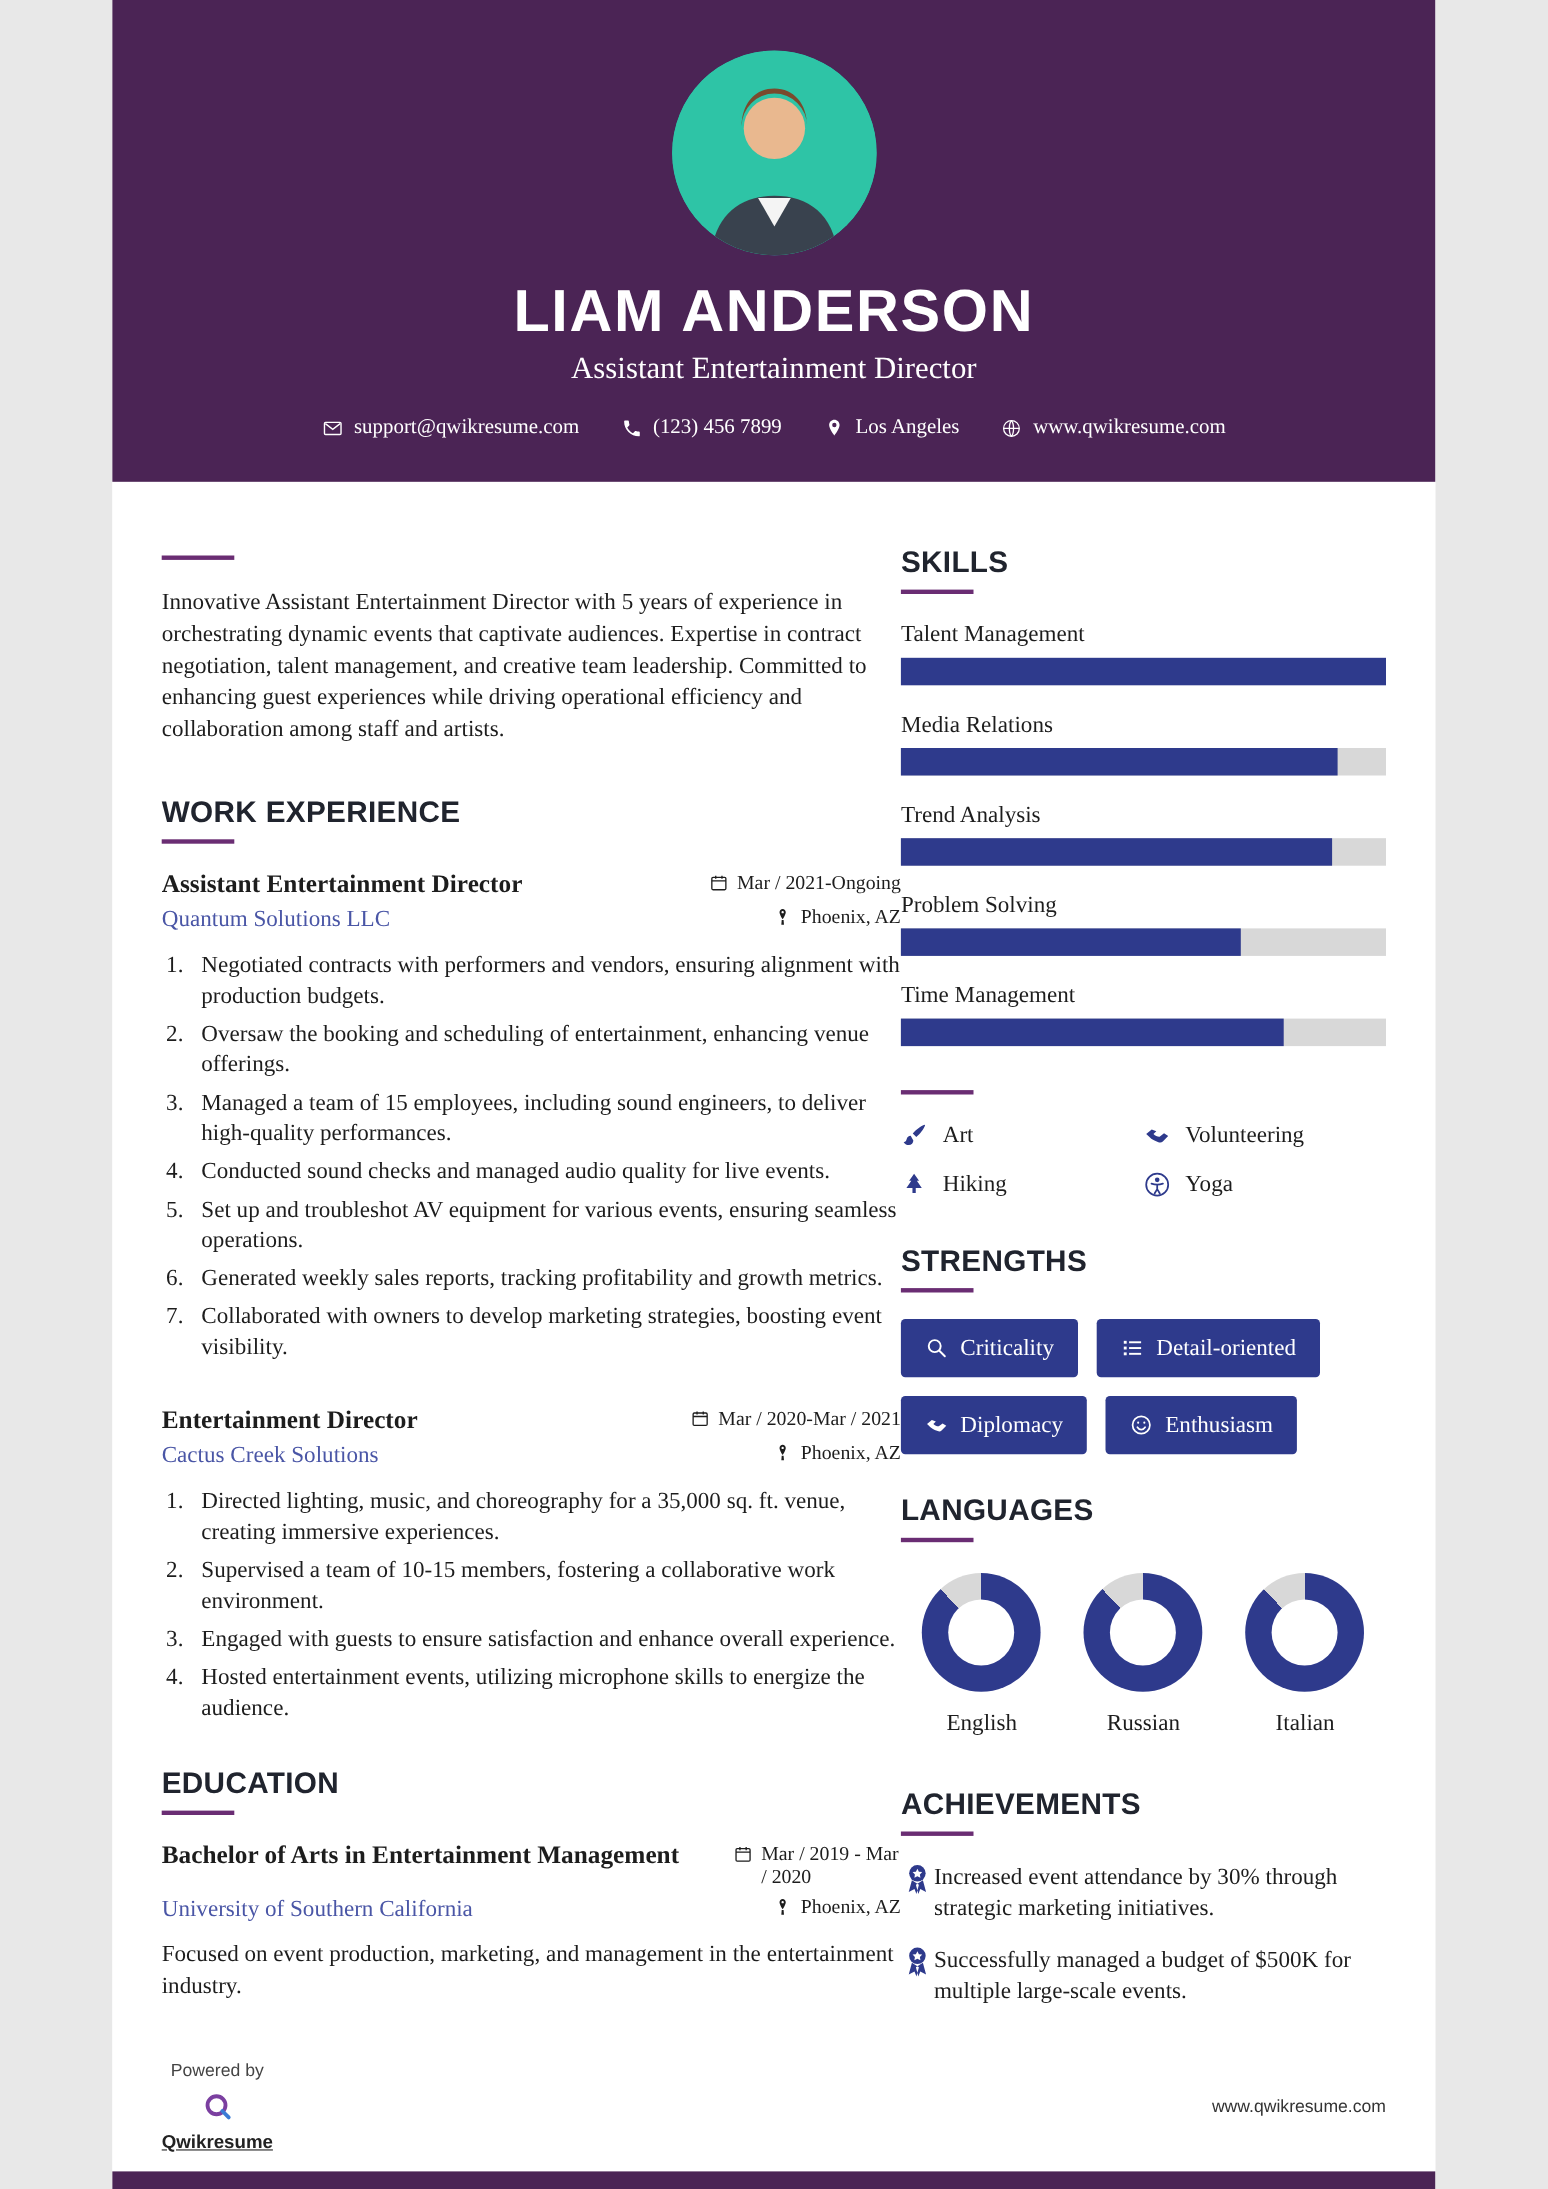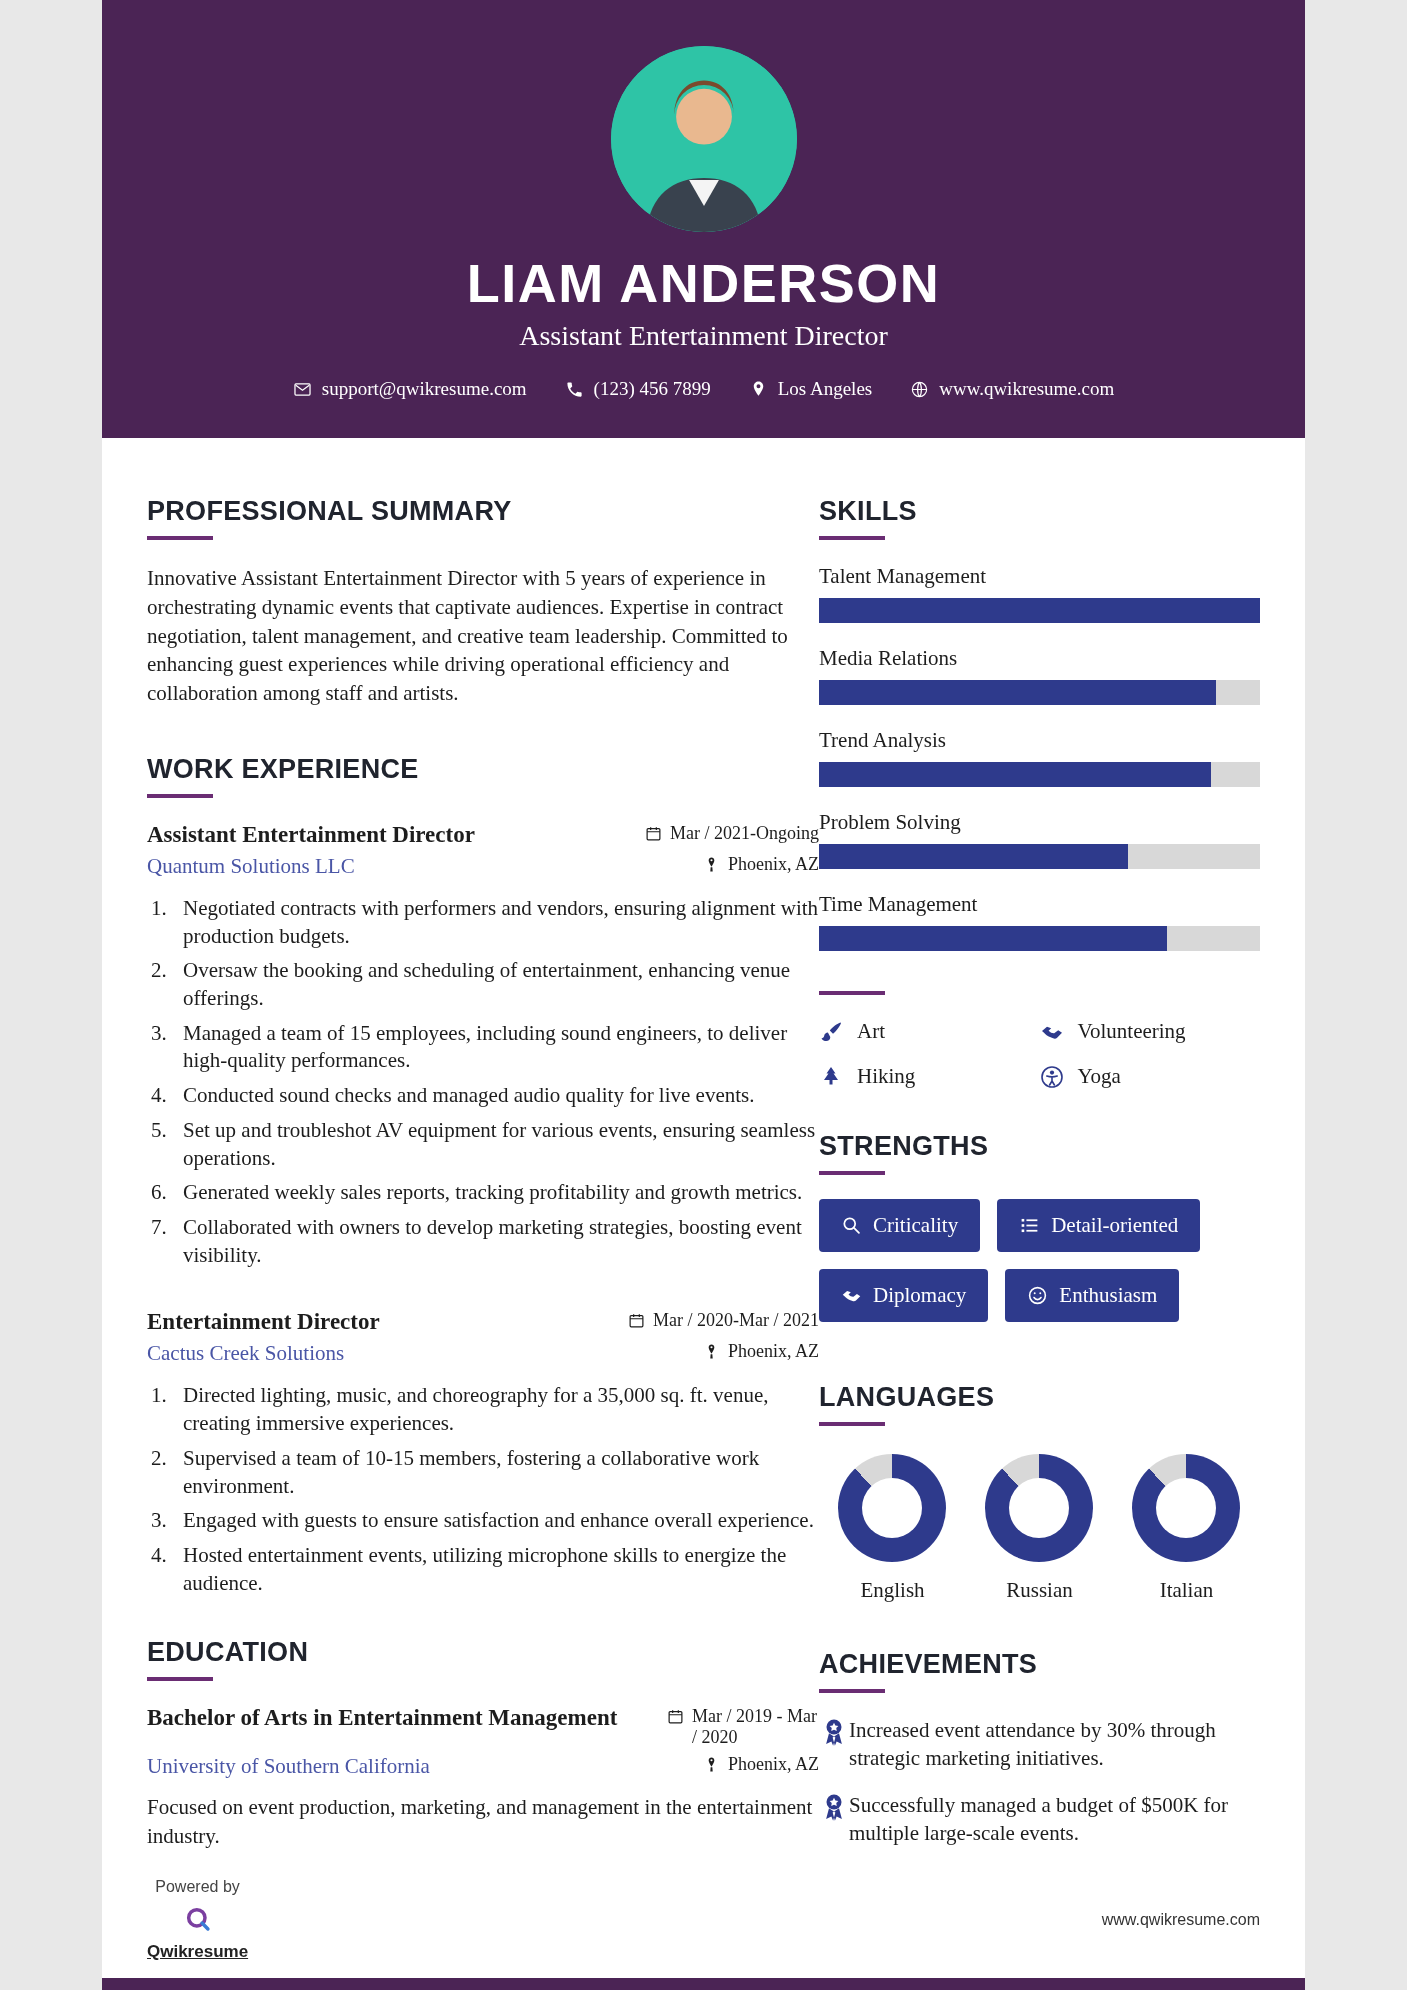--- a/index.html
+++ b/index.html
@@ -50,21 +50,21 @@
   .edu-desc { font-size: 21px; line-height: 1.35; color: #1d1d1d; margin-top: 14px; }
   
   .skill { margin-bottom: 23px; }
   .skill-name { font-size: 21px; color: #1d1d1d; margin-bottom: 9px; }
   .skill-track { height: 25px; background: var(--track, #d8d8d8); }
   .skill-fill { height: 100%; background: var(--navy, #2e3a8c); }
   .skills-sec { margin-bottom: 40px; }
   .interests-grid { display: grid; grid-template-columns: 1fr 1fr; row-gap: 20px; margin-bottom: 42px; }
   .interest { display: flex; align-items: center; gap: 14px; font-size: 21px; color: #1d1d1d; }
   .interest svg { width: 24px; height: 24px; color: var(--navy, #2e3a8c); flex: none; }
-  .strengths-wrap { display: flex; flex-wrap: wrap; gap: 17px; margin-bottom: 60px; }
+  .strengths-wrap { display: flex; flex-wrap: wrap; gap: 17px; margin-bottom: 36px; }
   .strength-btn {
     display: inline-flex; align-items: center; gap: 11px;
     background: var(--navy, #2e3a8c); color: #fff; border: none; cursor: default;
     font-family: "Liberation Serif", "DejaVu Serif", serif;
     font-size: 21px; padding: 14px 22px; border-radius: 4px;
   }
   .strength-btn svg { width: 21px; height: 21px; }
   .langs { display: flex; margin-bottom: 46px; }
   .lang { width: 33.33%; text-align: center; }
   .donut { width: 108px; height: 108px; border-radius: 50%; margin: 4px auto 0; position: relative; }
@@ -129,21 +129,20 @@
           </svg>
         <span>www.qwikresume.com</span>
       </span>
     </div>
   </header>
 
   <main>
 
     <section class="col-left">
 
-      <h2 class="sec-heading">PROFESSIONAL SUMMARY</h2>
       <div class="heading-accent"></div>
       <p class="summary-text">Innovative Assistant Entertainment Director with 5 years of experience in orchestrating dynamic events that captivate audiences. Expertise in contract negotiation, talent management, and creative team leadership. Committed to enhancing guest experiences while driving operational efficiency and collaboration among staff and artists.</p>
 
       <h2 class="sec-heading">WORK EXPERIENCE</h2>
       <div class="heading-accent"></div>
 
       <div class="job">
         <div class="job-row">
           <span class="job-title">Assistant Entertainment Director</span>
           <span class="meta-item">

